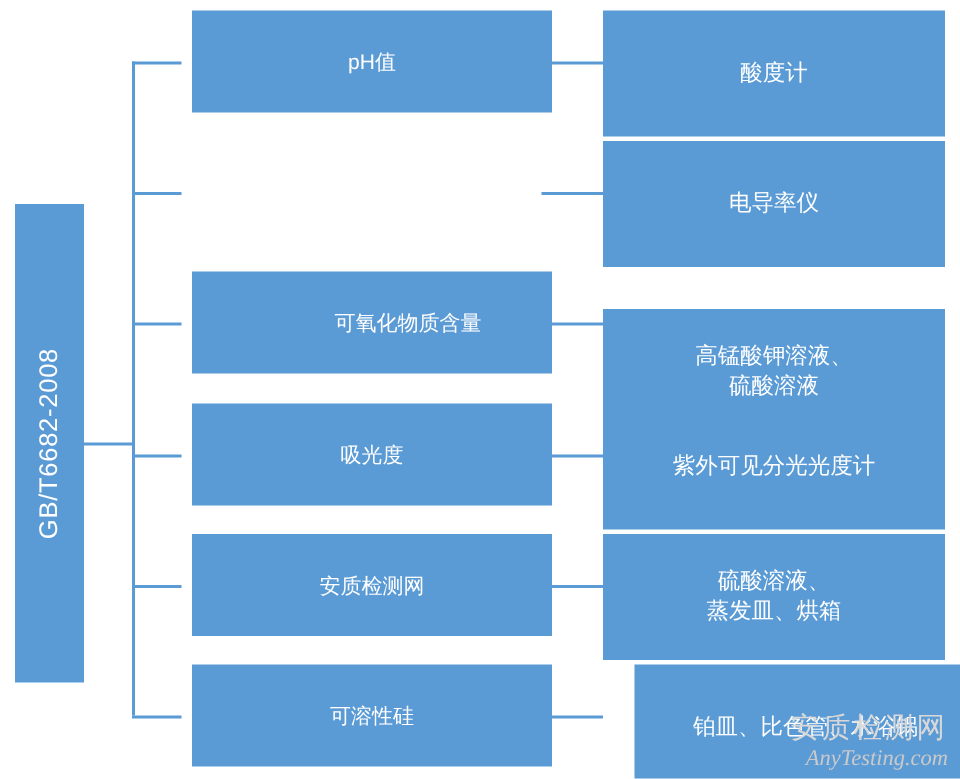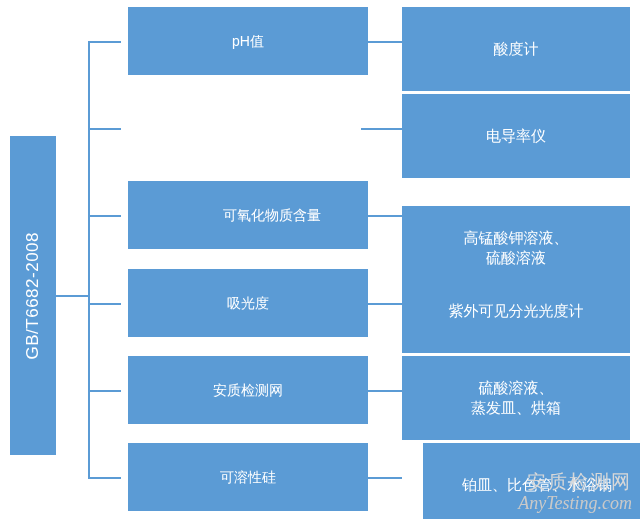--- a/index.html
+++ b/index.html
@@ -75,21 +75,21 @@
     user-select: none;
   }
   .wm-cn {
     font-size: 19px;
     color: #d8d8d8;
     letter-spacing: 2px;
     line-height: 1.1;
     font-family: Liberation Mono, monospace;
   }
   .wm-en {
-    font-size: 18px;
+    font-size: 15px;
     color: #c9c9c9;
     font-style: italic;
     font-family: "Liberation Serif", serif;
     line-height: 1.2;
   }
 </style>
 </head>
 <body>
 
 <div id="diagram">

